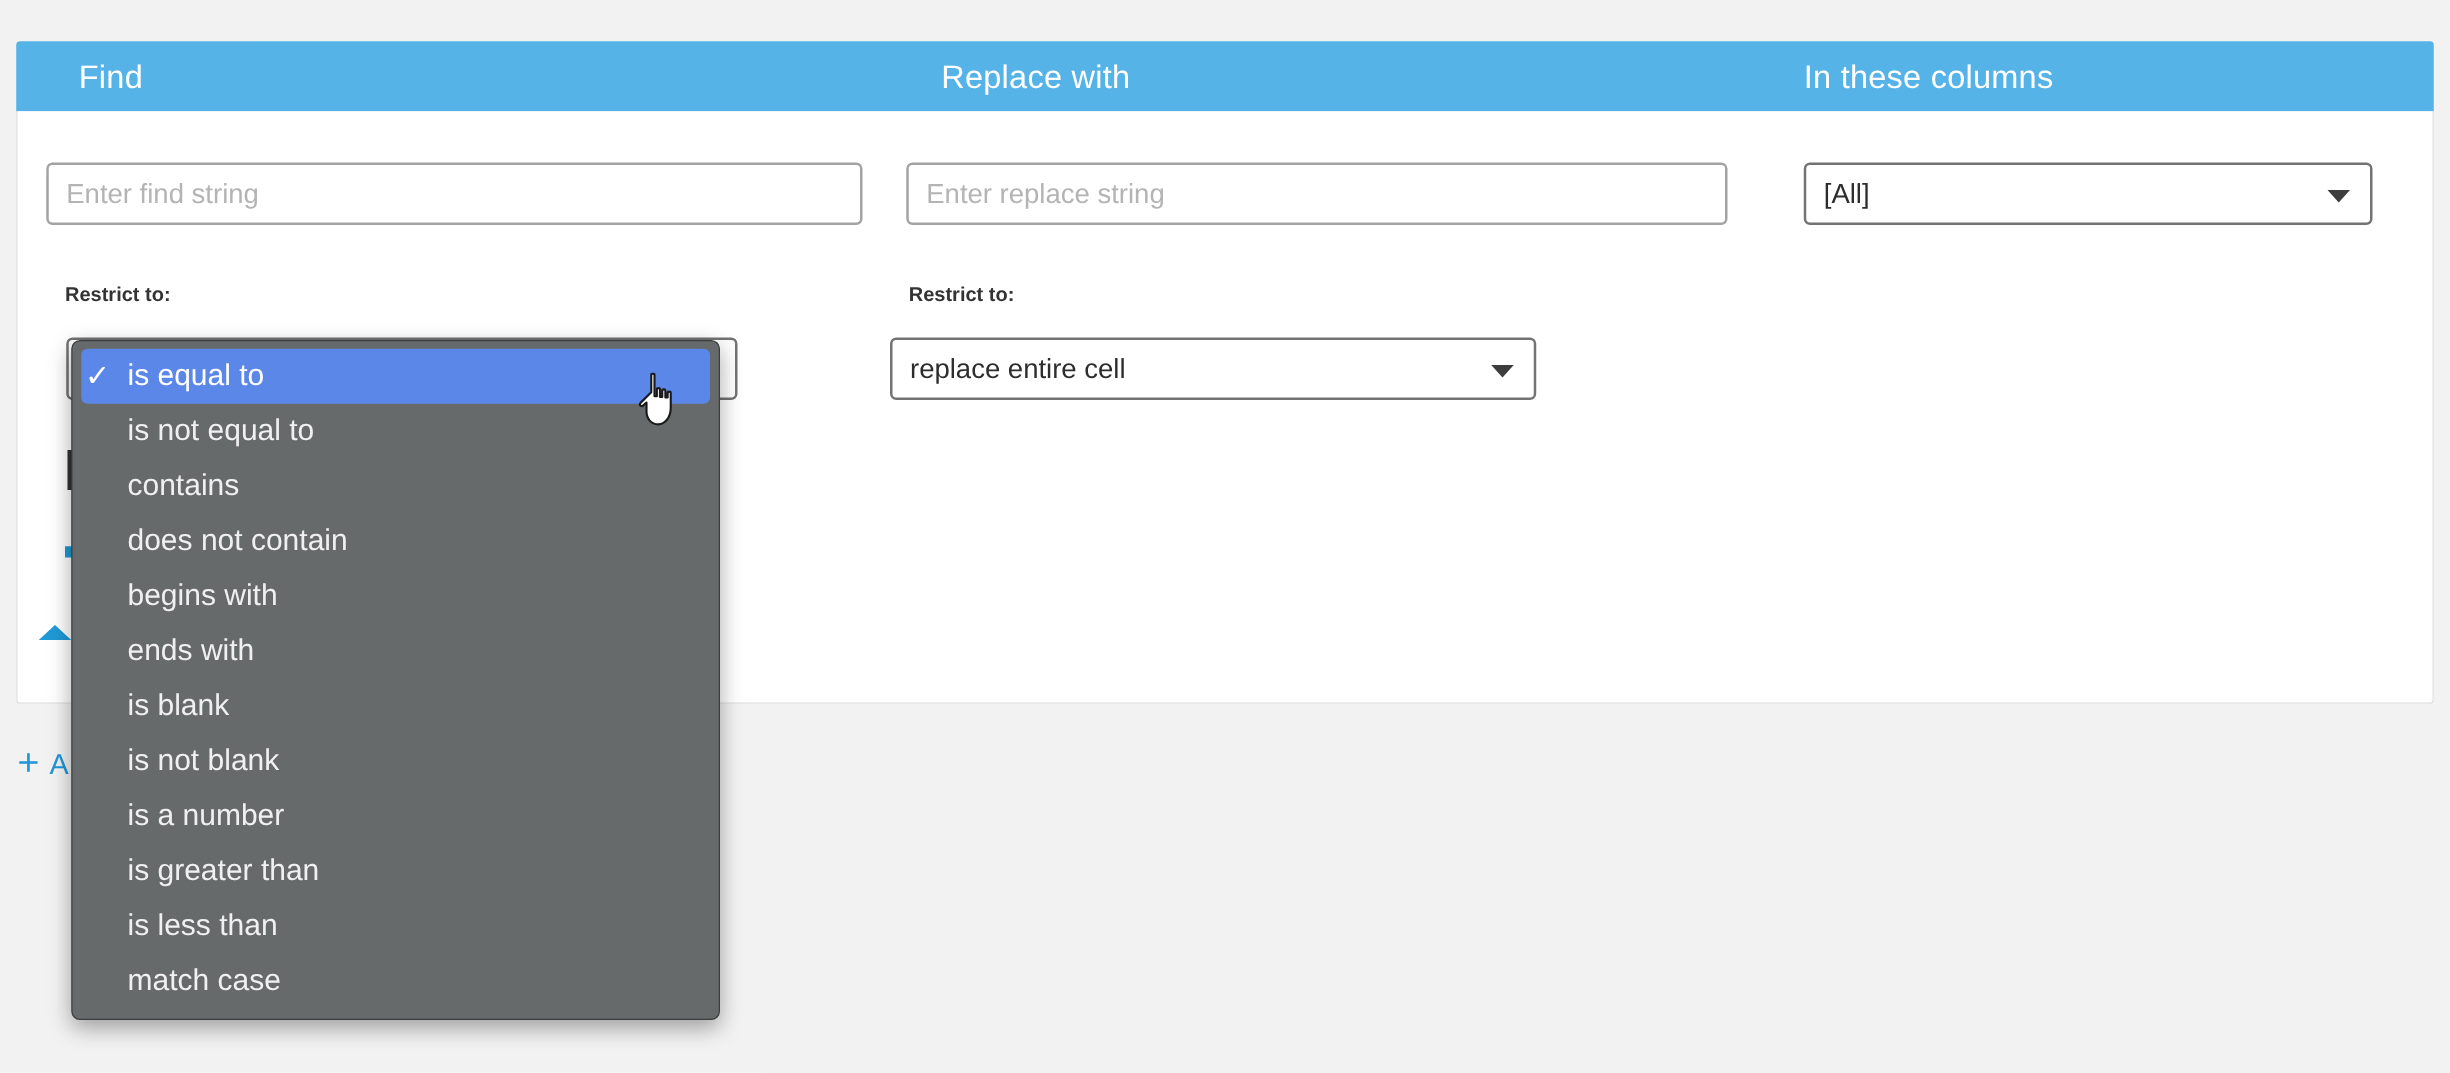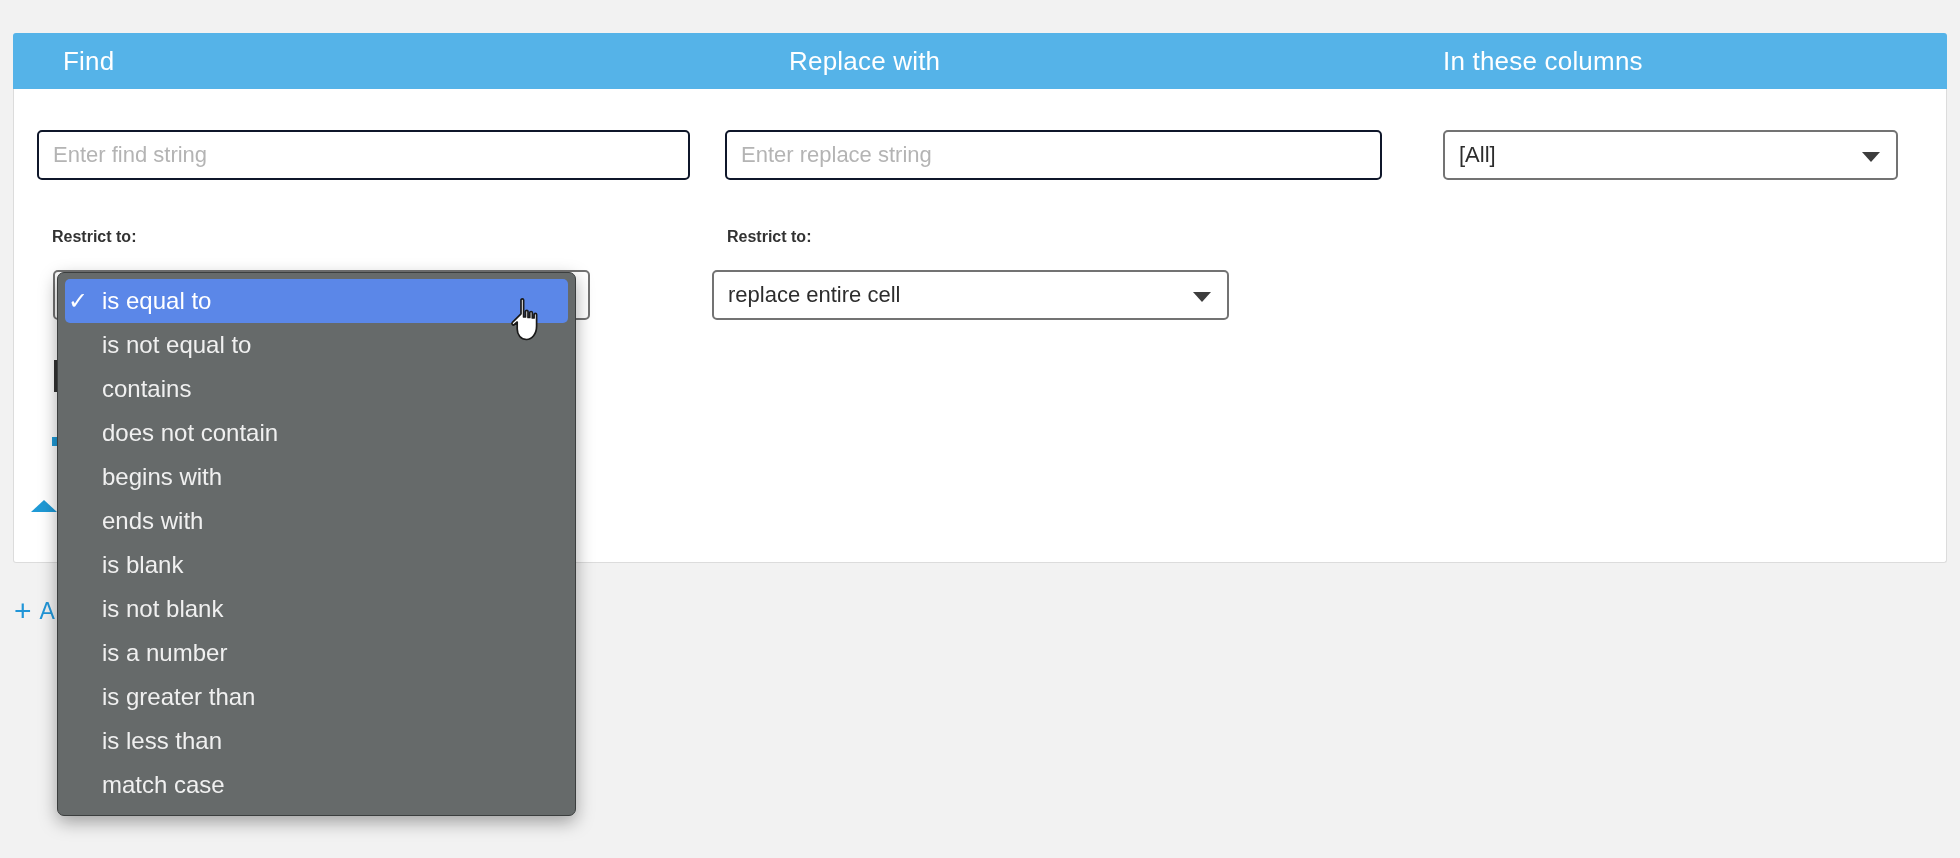--- a/index.html
+++ b/index.html
@@ -25,39 +25,39 @@
     position: absolute;
     top: 0; height: 56px;
     display: flex; align-items: center;
     color: #ffffff;
     font-size: 26px;
     font-weight: 400;
     letter-spacing: 0.2px;
     white-space: nowrap;
   }
   .col-find    { left: 50px; }
-  .col-replace { left: 740px; margin-left: 36px; }
+  .col-replace { left: 740px; }
   .col-cols    { left: 1430px; }
 
   
   .panel {
     position: absolute;
     left: 13px; top: 89px;
     width: 1934px; height: 474px;
     background: #ffffff;
     border: 1px solid #dcdcdc;
     border-top: none;
     border-radius: 0 0 3px 3px;
   }
 
   
   .field {
     position: absolute;
     height: 50px;
-    border: 2px solid #0f172a;
+    border: 2px solid #a3a3a3;
     border-radius: 5px;
     background: #ffffff;
     display: flex;
     align-items: center;
     padding: 0 14px;
     font-size: 22px;
     color: #b4b4b4;
     white-space: nowrap;
     overflow: hidden;
   }

